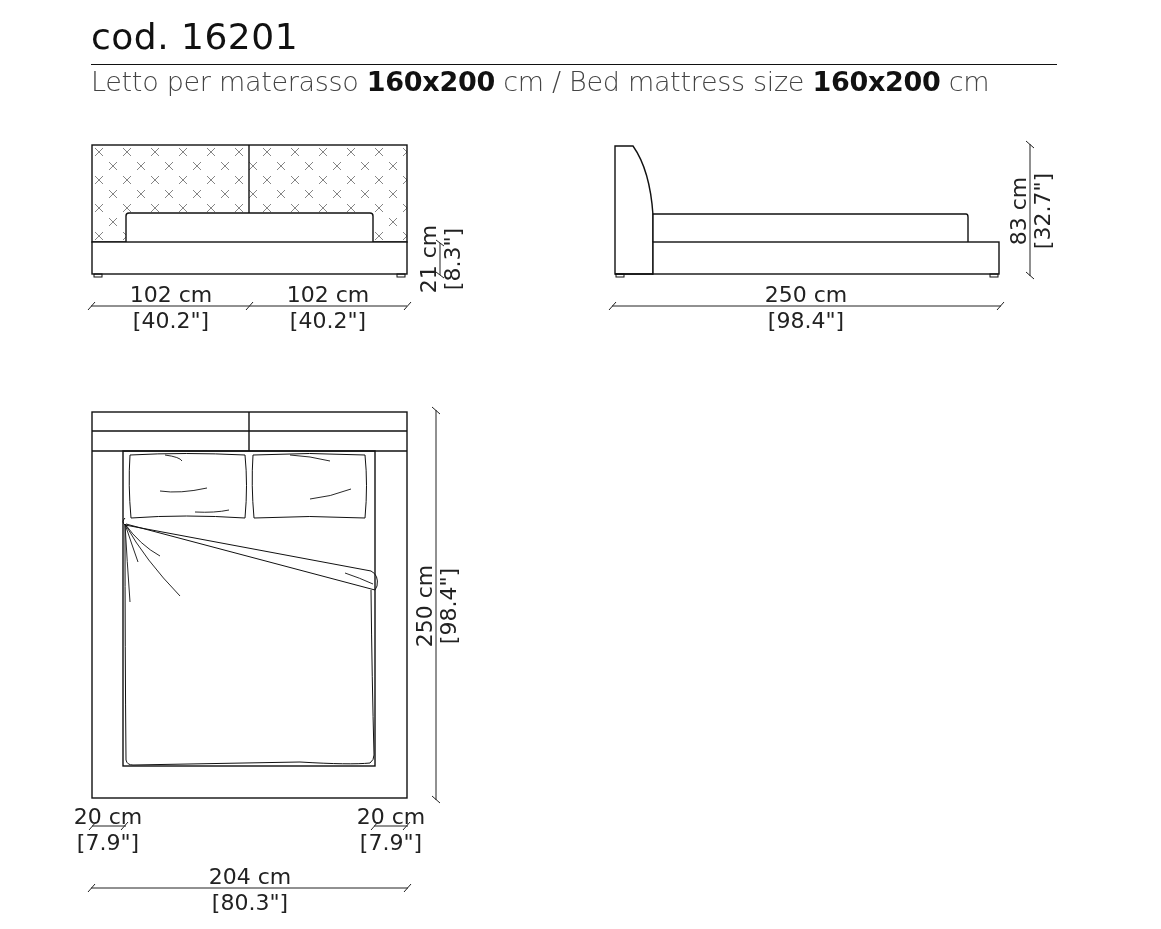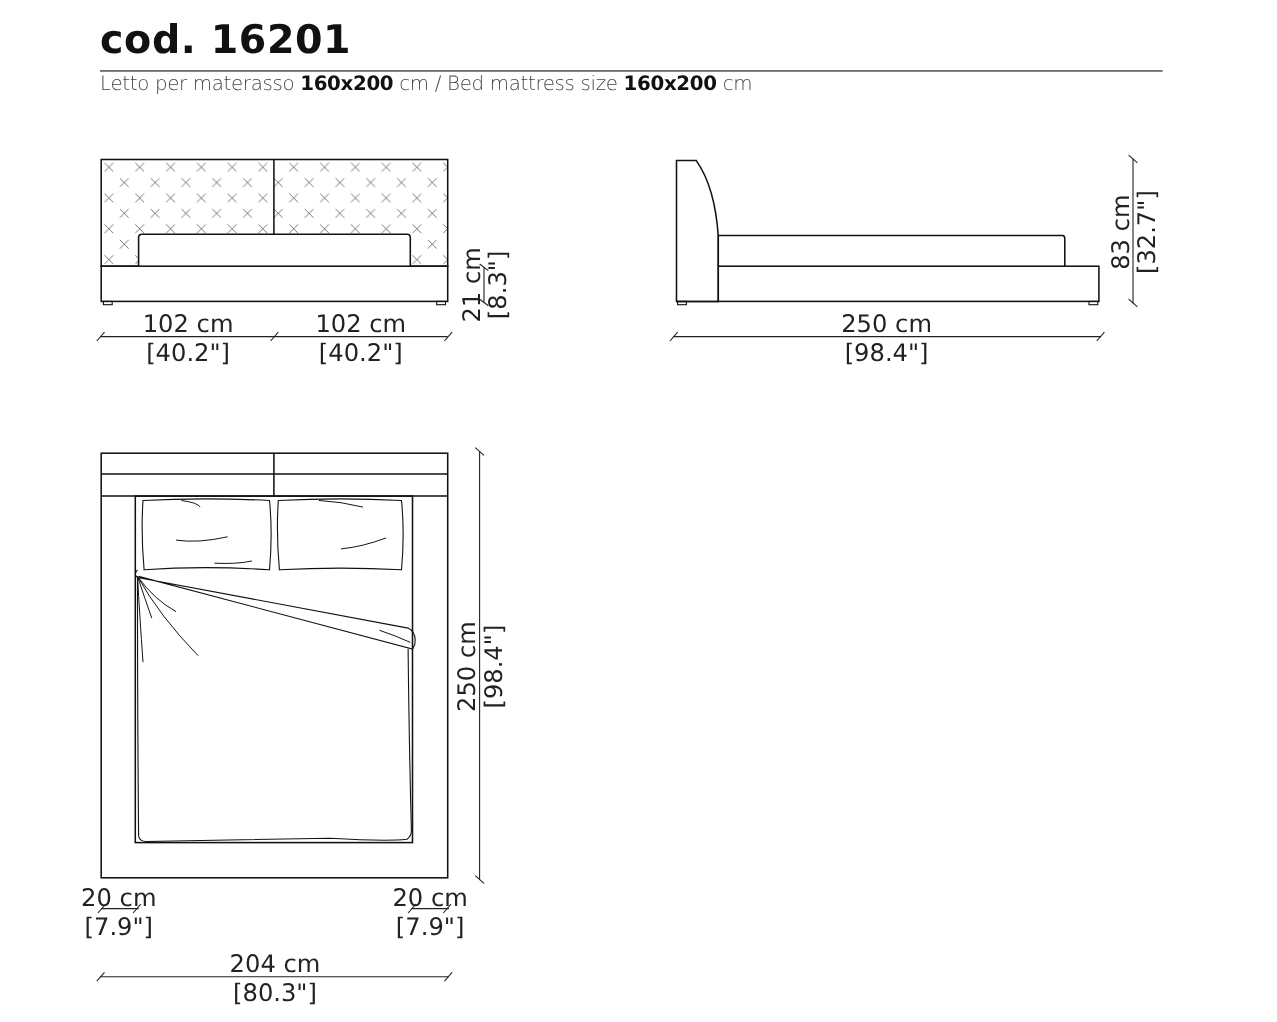--- a/index.html
+++ b/index.html
@@ -1,19 +1,19 @@
 <!DOCTYPE html>
 <html><head>
   <meta charset="utf-8">
   <style>
     html, body { margin: 0; padding: 0; background: #ffffff; }
     body { width: 1161px; height: 929px; position: relative; overflow: hidden; font-family: "DejaVu Sans", sans-serif; color: #1a1a1a; }
-    .title { position: absolute; left: 91px; top: 16px; font-size: 36px; font-weight: 700; letter-spacing: 0.5px; color: #111; text-align: center; }
+    .title { position: absolute; left: 91px; top: 16px; font-size: 36px; font-weight: 400; letter-spacing: 0.5px; color: #111; text-align: center; }
     .rule { position: absolute; left: 91px; top: 64px; width: 966px; height: 1px; background: #111; }
-    .subtitle { position: absolute; left: 91px; top: 66px; font-size: 18px; font-weight: 300; color: #444; white-space: nowrap; letter-spacing: -0.3px; }
+    .subtitle { position: absolute; left: 91px; top: 66px; font-size: 27px; font-weight: 300; color: #444; white-space: nowrap; letter-spacing: -0.3px; }
     .subtitle b { font-weight: 600; color: #111; }
     svg.drawing { position: absolute; left: 0; top: 0; }
     .dim { font-family: "DejaVu Sans", sans-serif; font-size: 22px; fill: #222; }
   </style>
 </head>
 <body>
 
 <div class="title">cod. 16201</div>
 <div class="rule"></div>
 <div class="subtitle"><span>Letto per materasso </span><b>160x200</b><span> cm / Bed mattress size </span><b>160x200</b><span> cm</span></div>

